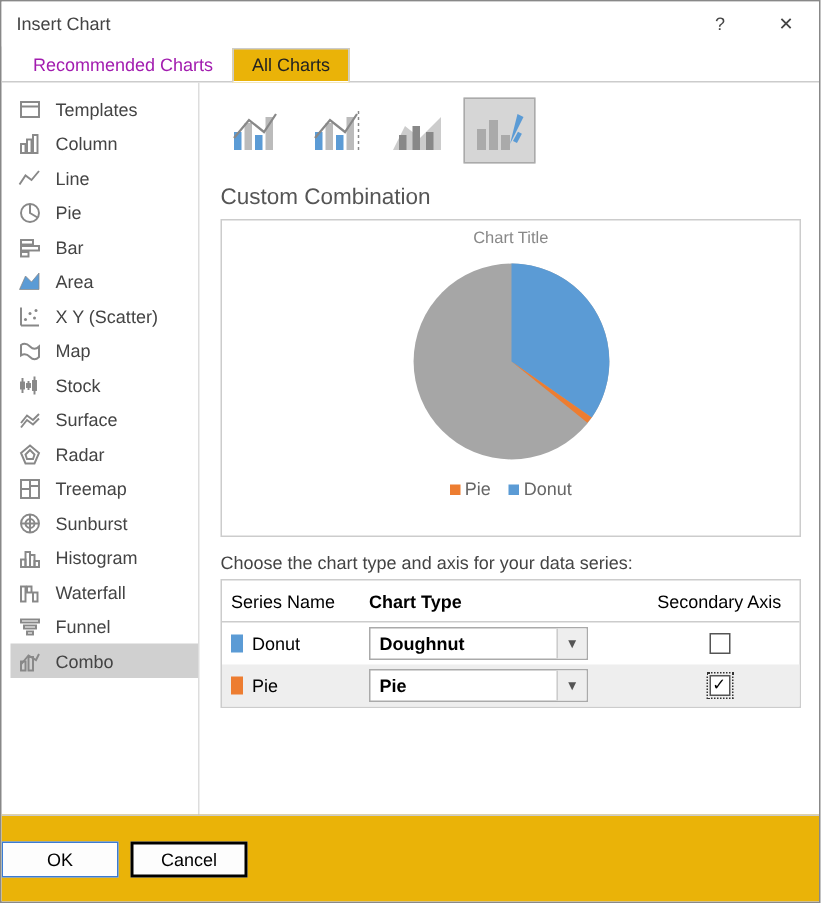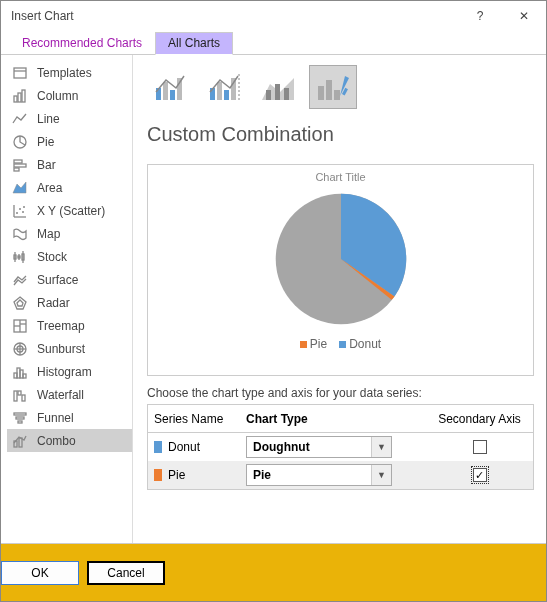--- a/index.html
+++ b/index.html
@@ -2,33 +2,33 @@
 <html><head>
 <meta charset="utf-8">
 <style>
 * { box-sizing: border-box; margin: 0; padding: 0; font-family: "Segoe UI", Tahoma, sans-serif; font-size: 12px; }
 body { background: #fff; width: 547px; height: 602px; border: 1px solid #888; position: relative; }
 .titlebar { height: 30px; display: flex; align-items: center; padding-left: 10px; background: #fff; }
 .titlebar .title { flex: 1; color: #444; }
 .titlebar .btn { width: 44px; height: 30px; display: flex; align-items: center; justify-content: center; color: #444; cursor: pointer; }
 .tabs { display: flex; border-bottom: 1px solid #ccc; padding-left: 8px; height: 24px; }
 .tab { padding: 3px 12px; border: 1px solid transparent; cursor: pointer; color: #a21caf; position: relative; top: 1px; }
-.tab.active { border: 1px solid #ccc; border-bottom: 1px solid #fff; background: #c4b5fd; color: #222; }
+.tab.active { border: 1px solid #ccc; border-bottom: 1px solid #fff; background: #eab308; color: #222; }
 .body { display: flex; height: 500px; }
 .sidebar { width: 132px; padding: 6px 0 6px 6px; border-right: 1px solid #ddd; overflow-y: auto; }
 .side-item { display: flex; align-items: center; height: 23px; padding-left: 4px; gap: 8px; cursor: pointer; color: #444; }
 .side-item.selected { background: #d0d0d0; }
 .side-item .ico { width: 18px; height: 18px; display: flex; align-items: center; justify-content: center; }
 .side-item .ico svg { width: 16px; height: 16px; }
 .main { flex: 1; padding: 10px 12px 4px 14px; display: flex; flex-direction: column; }
 .topthumbs { display: flex; gap: 6px; margin-bottom: 14px; }
 .thumb { width: 48px; height: 44px; border: 1px solid transparent; display: flex; align-items: center; justify-content: center; cursor: pointer; }
 .thumb.selected { border: 1px solid #aaa; background: #d6d6d6; }
 .thumb svg { width: 38px; height: 34px; }
-.section-title { font-size: 20px; color: #555; margin-bottom: 18px; }
+.section-title { font-size: 15px; color: #555; margin-bottom: 6px; }
 .preview { border: 1px solid #ccc; height: 212px; display: flex; flex-direction: column; align-items: center; padding: 6px; margin-bottom: 10px; }
 .preview .ctitle { color: #888; font-size: 11px; margin-bottom: 4px; }
 .pie-wrap { width: 136px; height: 136px; margin-top: 4px; }
 .legend { display: flex; gap: 12px; margin-top: 10px; font-size: 9px; color: #666; align-items: center; }
 .legend .sw { width: 7px; height: 7px; display: inline-block; margin-right: 3px; }
 .choose-lbl { color: #444; margin-bottom: 4px; }
 .grid { border: 1px solid #ccc; }
 .grid-head, .grid-row { display: flex; align-items: center; height: 28px; }
 .grid-head { border-bottom: 1px solid #ccc; }
 .grid-row.alt { background: #eee; }

